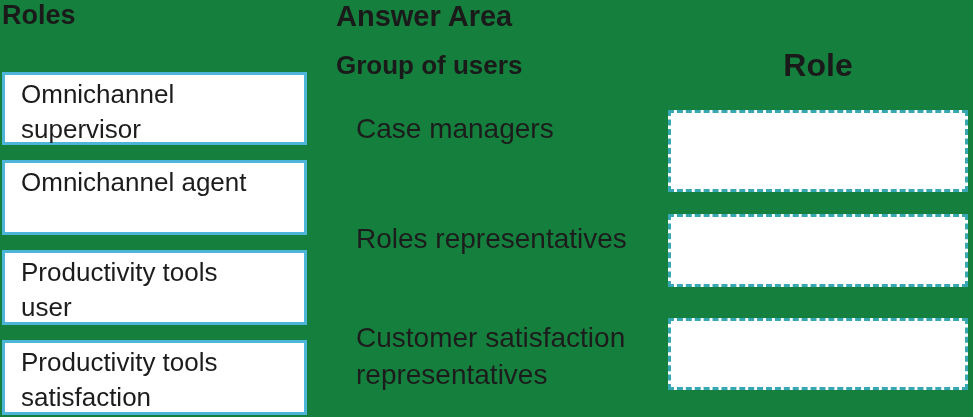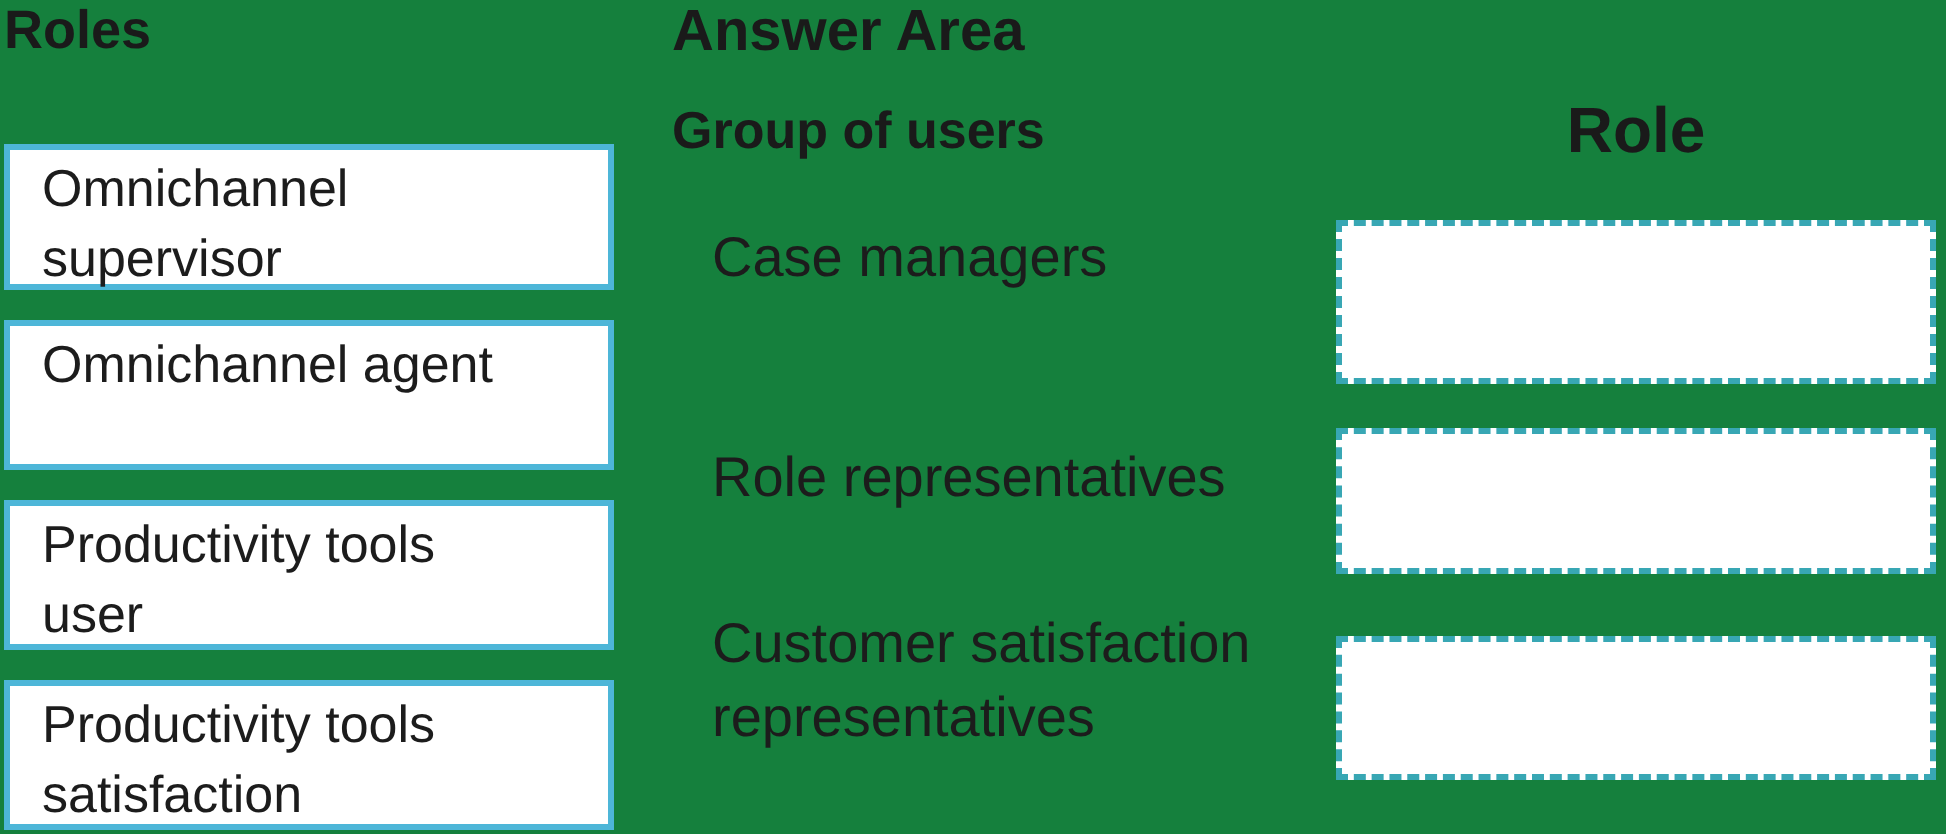--- a/index.html
+++ b/index.html
@@ -70,21 +70,21 @@
   .row-label {
     position: absolute;
     left: 336px;
     font-size: 28px;
     line-height: 37px;
     color: #1c1c1c;
     margin-left: 20px;
   }
   #row-label-0 { top: 110px; }
   #row-label-1 { top: 220px; }
-  #row-label-2 { top: 303px; width: 330px; }
+  #row-label-2 { top: 319px; width: 330px; }
 
   .drop-zone {
     position: absolute;
     left: 668px;
     width: 300px;
     box-sizing: border-box;
     border: 3px dashed #38a7b4;
     background: #ffffff;
     font-size: 26px;
     line-height: 35px;
@@ -121,21 +121,21 @@
   <div class="heading" id="group-header">Group of users</div>
 
   <div class="heading" id="answer-area-title">Answer Area</div>
 
   <div class="heading" id="role-header">Role</div>
 
   <div class="row-label" id="row-label-0">Case managers</div>
 
   <div class="drop-zone" id="drop-zone-0"></div>
 
-  <div class="row-label" id="row-label-1">Role representatives</div>
+  <div class="row-label" id="row-label-1">Roles representatives</div>
 
   <div class="drop-zone" id="drop-zone-1"></div>
 
   <div class="row-label" id="row-label-2">Customer satisfaction representatives</div>
 
   <div class="drop-zone" id="drop-zone-2"></div>
 
 </div>
 
 </body></html>

